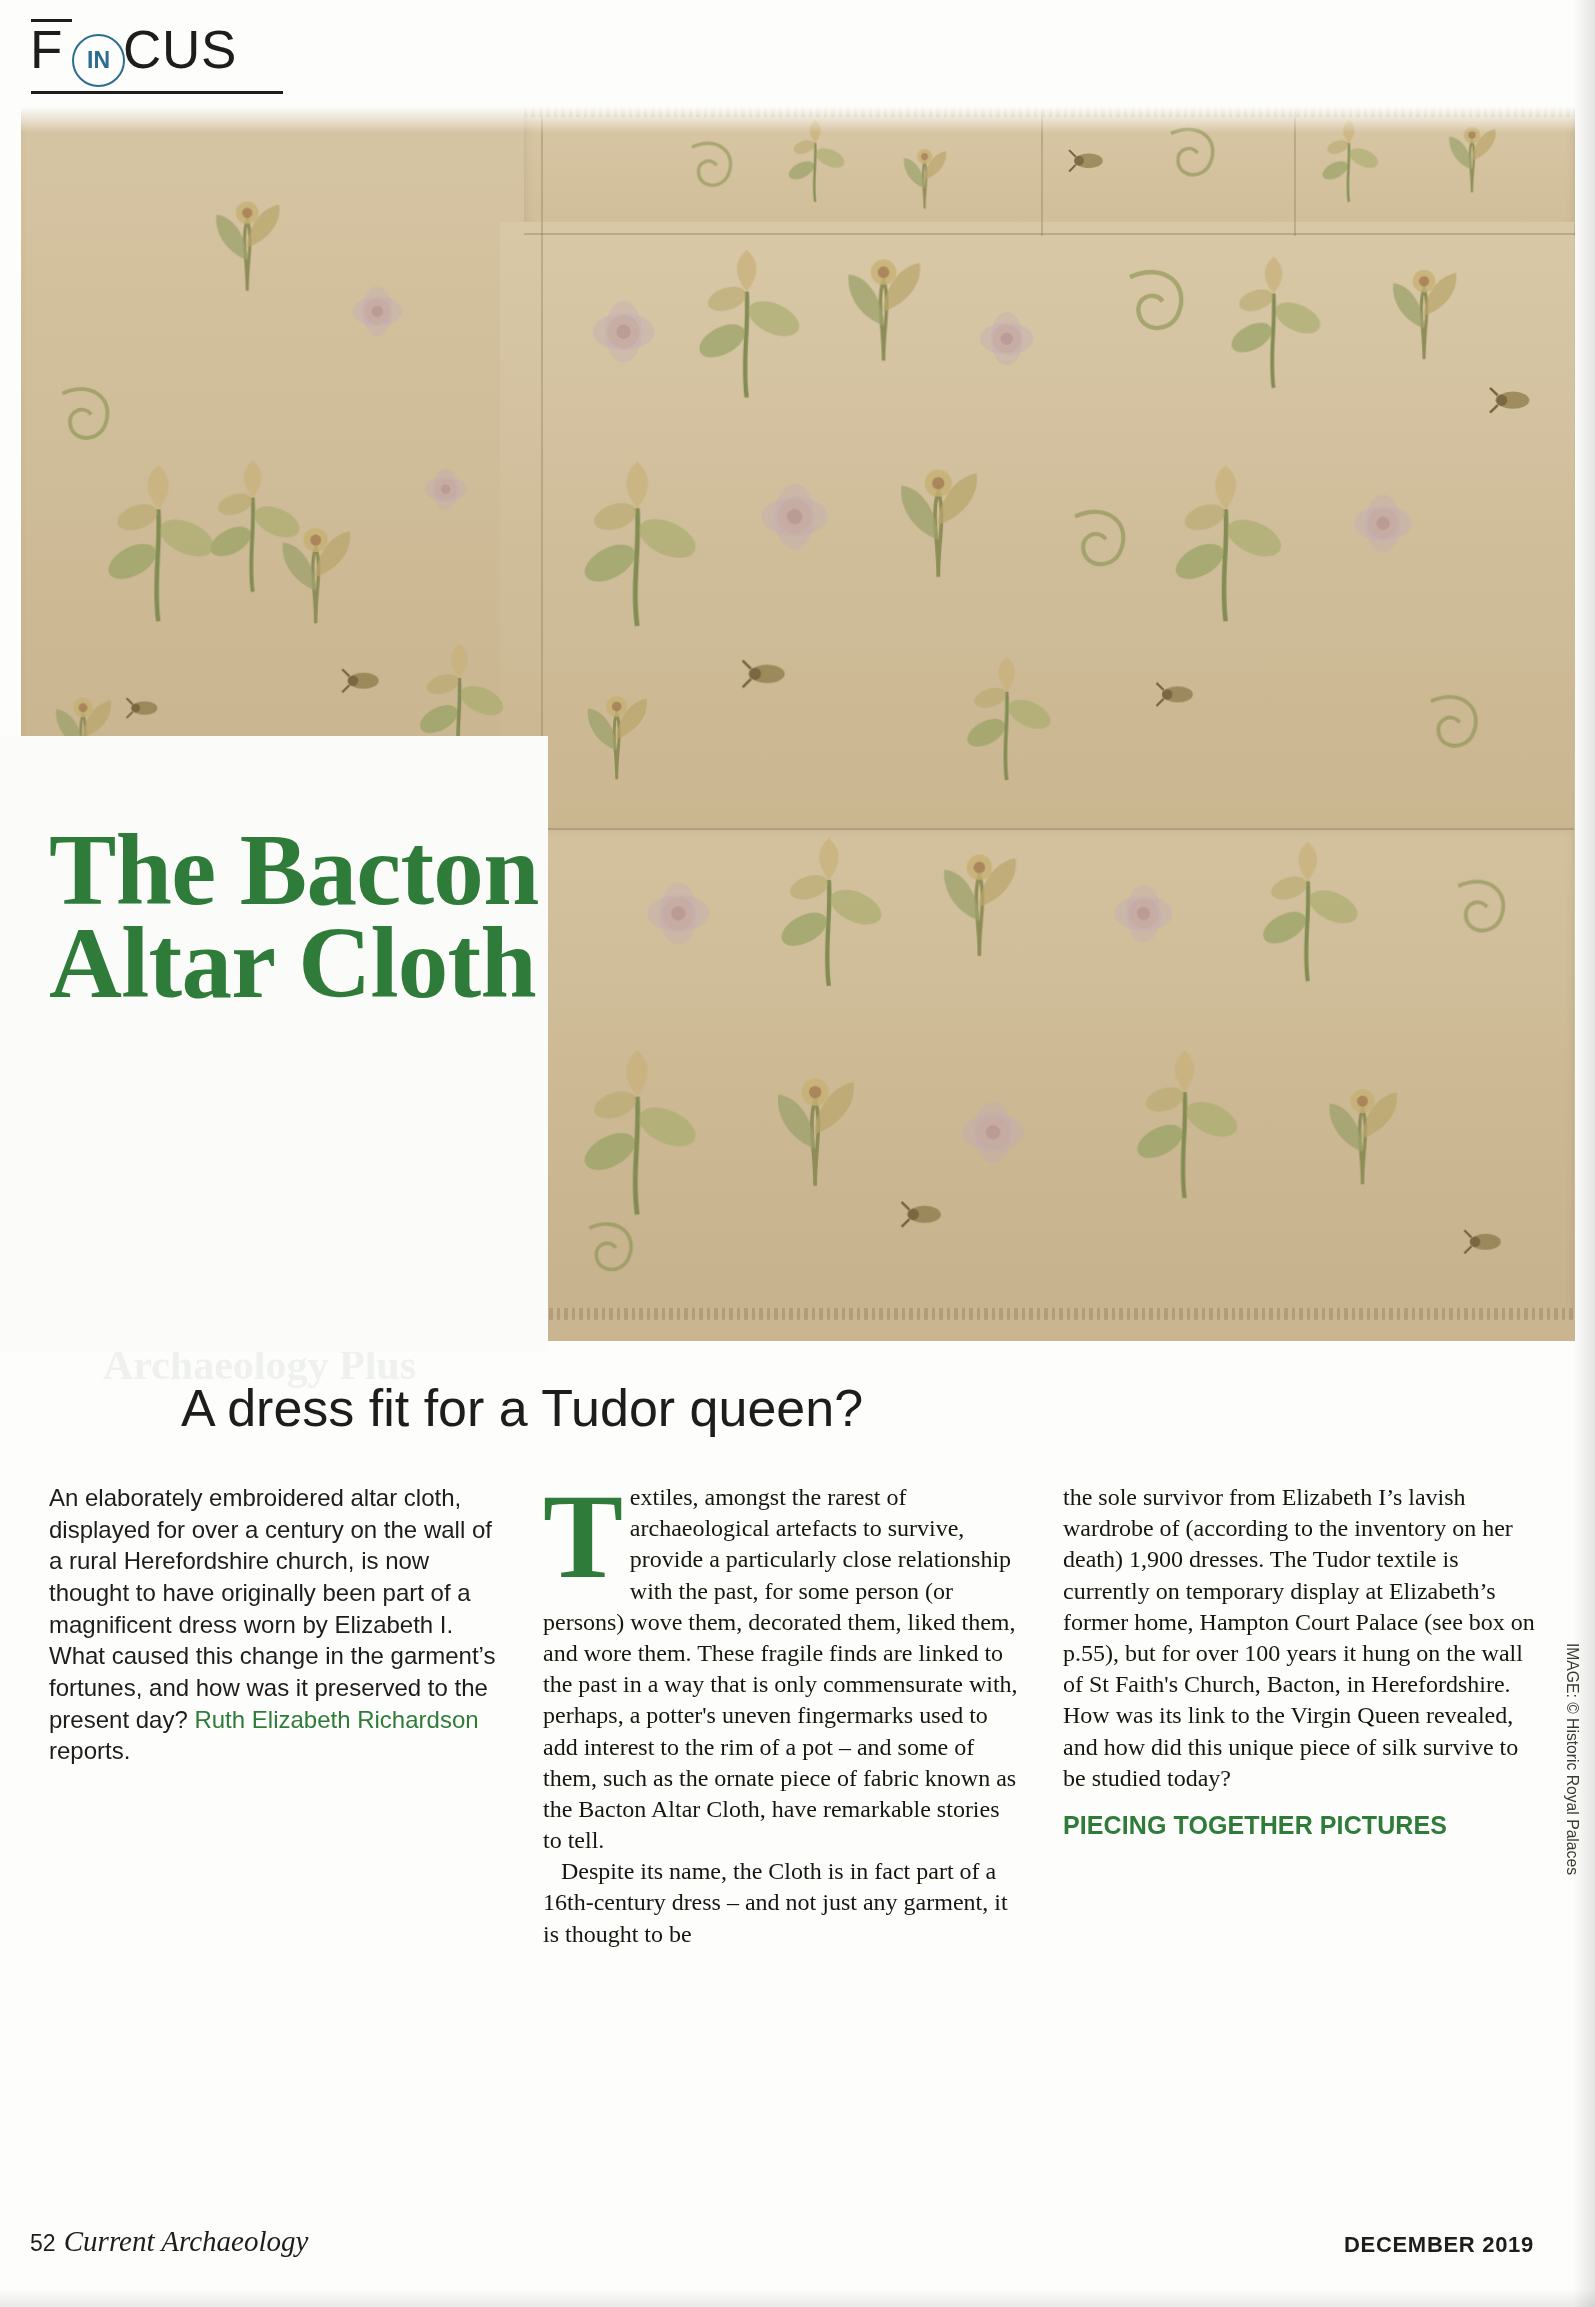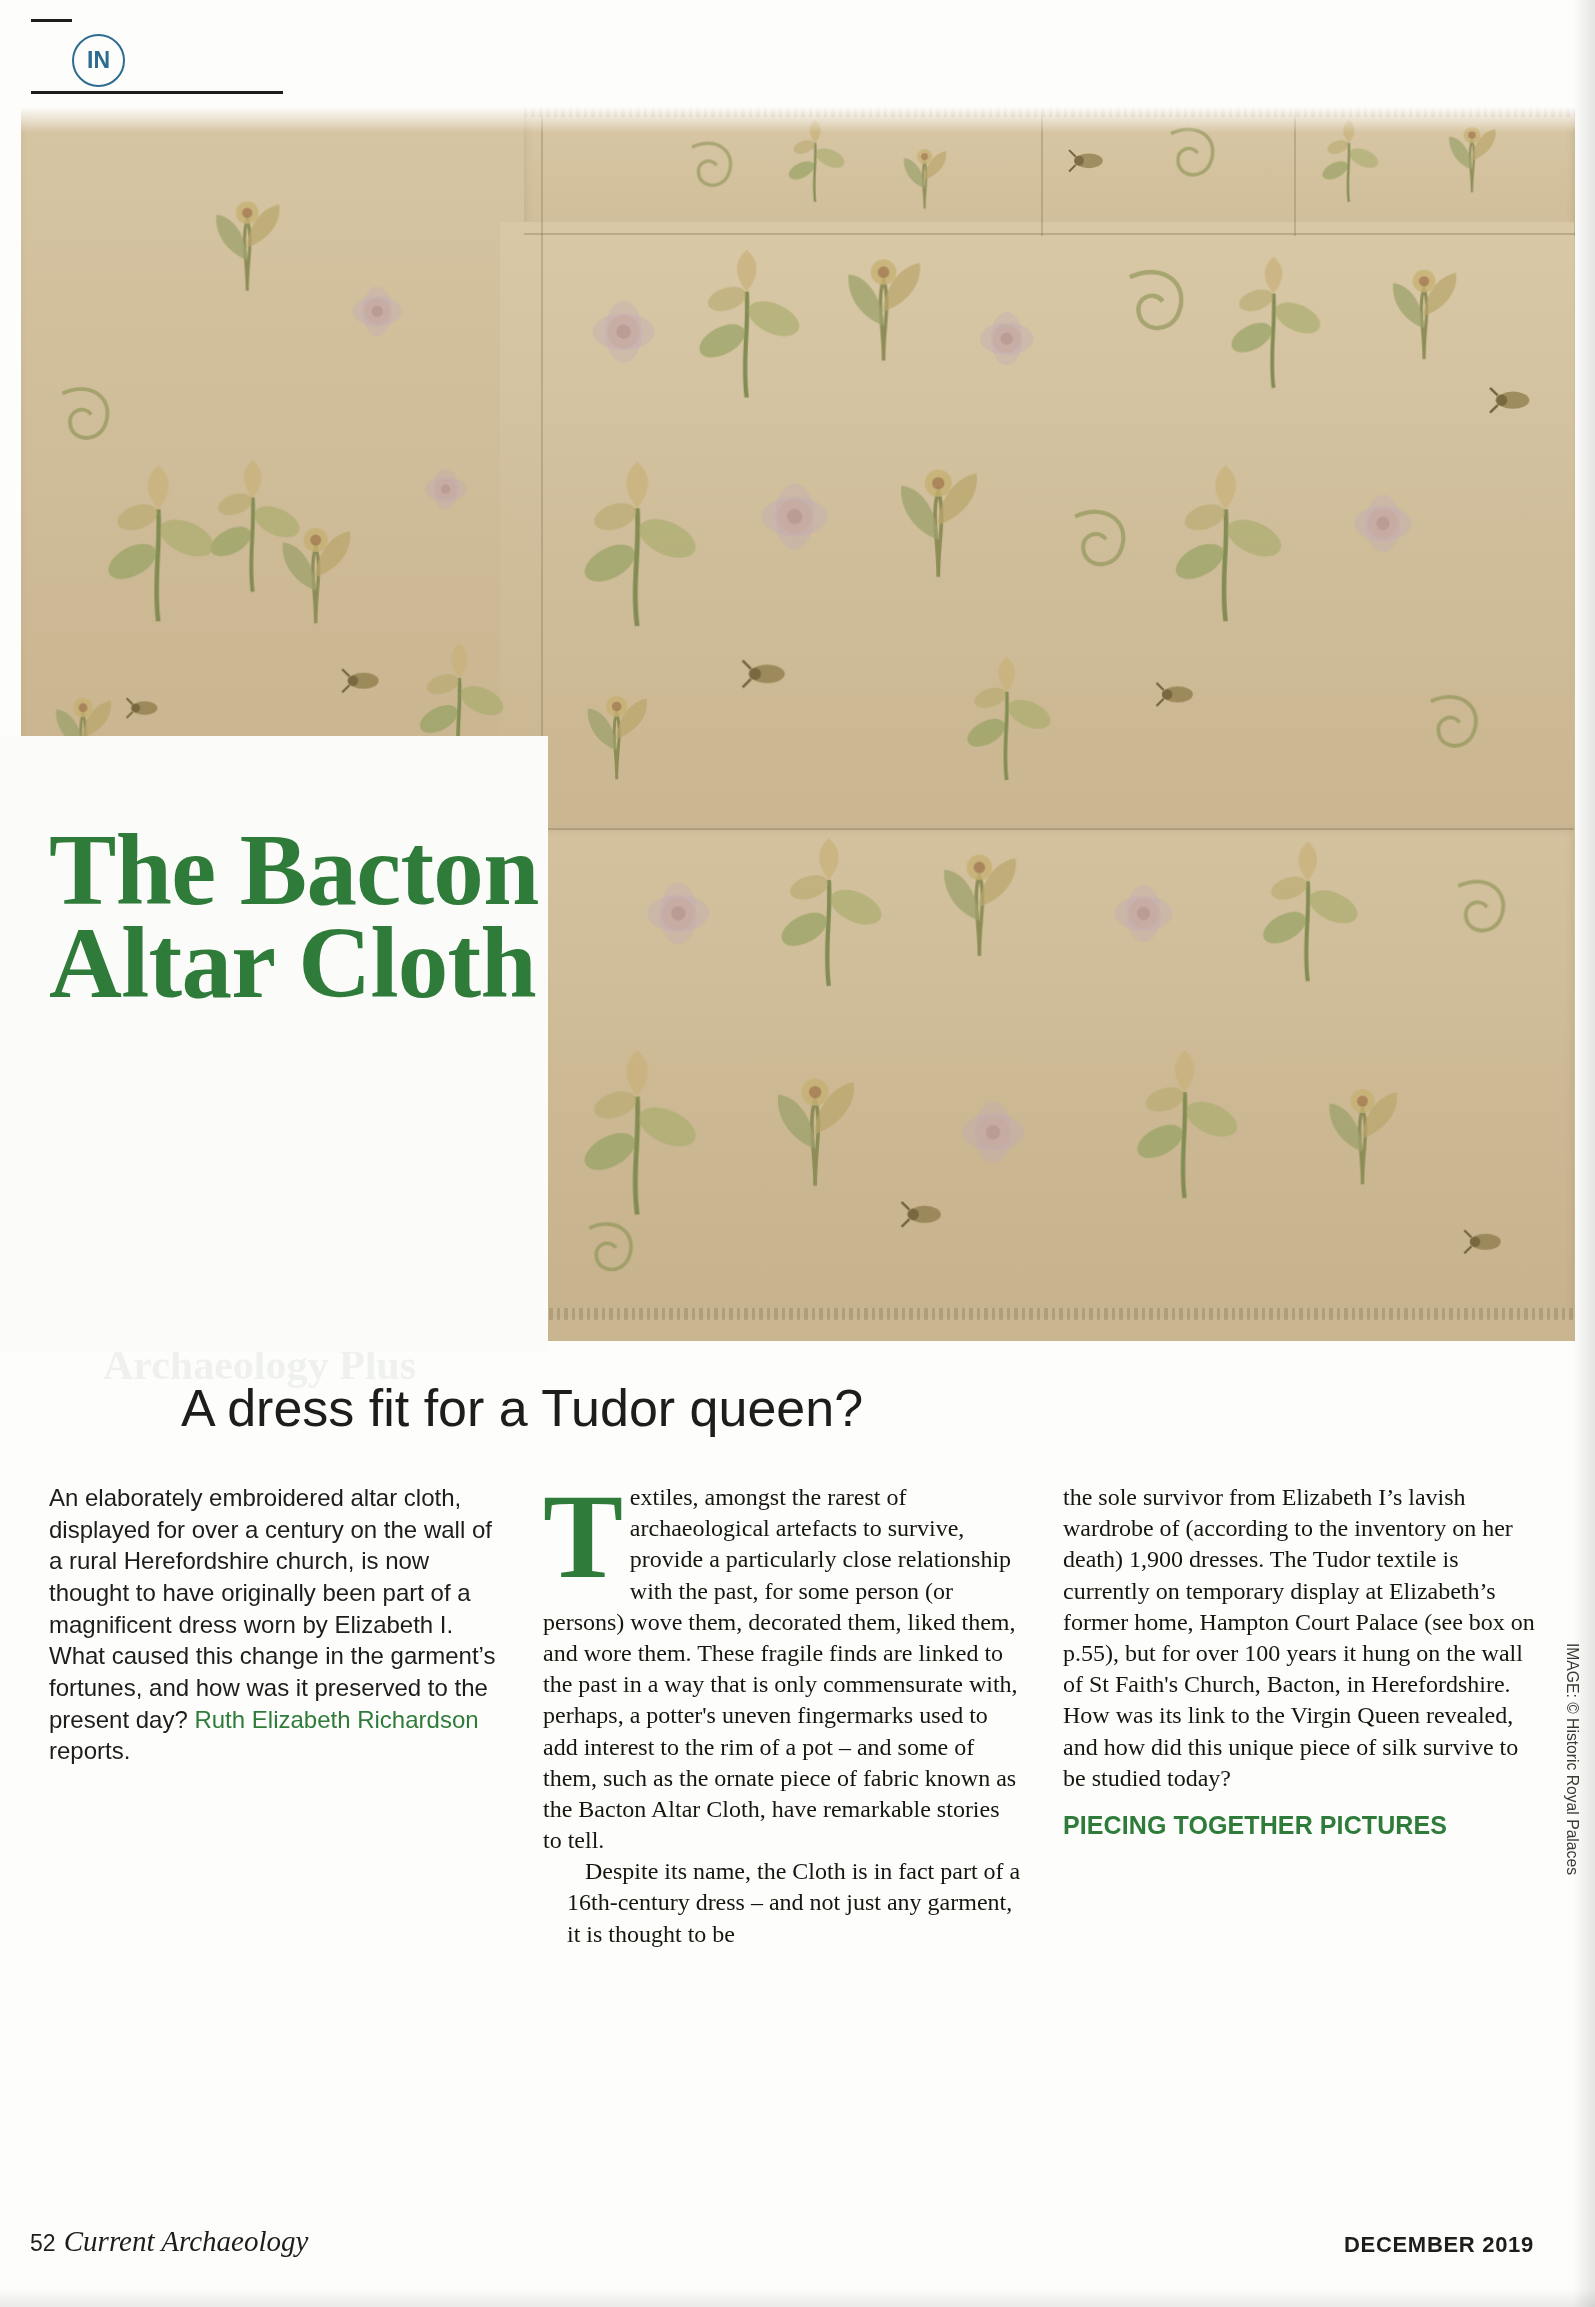--- a/index.html
+++ b/index.html
@@ -178,21 +178,21 @@
   .col-2 { left: 510px; width: 479px; }
   .col-3 { left: 1030px; width: 479px; }
   .bodytext {
     font-family: "Liberation Serif", serif;
     font-size: 24px;
     line-height: 1.30;
     color: #16160f;
     text-align: left;
   }
   .bodytext p { margin: 0; }
-  .bodytext p + p { text-indent: 18px; margin-left: 24px; }
+  .bodytext p + p { text-indent: 18px; }
   .dropcap {
     float:left;
     font-family: "Liberation Serif", serif;
     font-size: 120px;
     line-height: 0.80;
     color: #2f7c3a;
     font-weight: 700;
     margin: 6.8px 6.8px 0 0;
   }
   .subhead2 {
@@ -376,20 +376,23 @@
       </g>
     </svg>
 
     <div class="white-page-edge"></div>
   </div>
 
   <div class="headline-knockout"></div>
 
   <div class="masthead">
     <div class="masthead-rule-top"></div>
+    <div class="masthead-text">
+      <span>F</span><span style="display:inline-block;width:60px;"></span><span>CUS</span>
+    </div>
     <div class="in-circle">IN</div>
     <div class="masthead-rule-bot"></div>
   </div>
 
   <h1 class="headline">The Bacton Altar Cloth</h1>
   <h2 class="subhead">A dress fit for a Tudor queen?</h2>
 
   <div class="cols">
 
     <div class="col col-standfirst">

